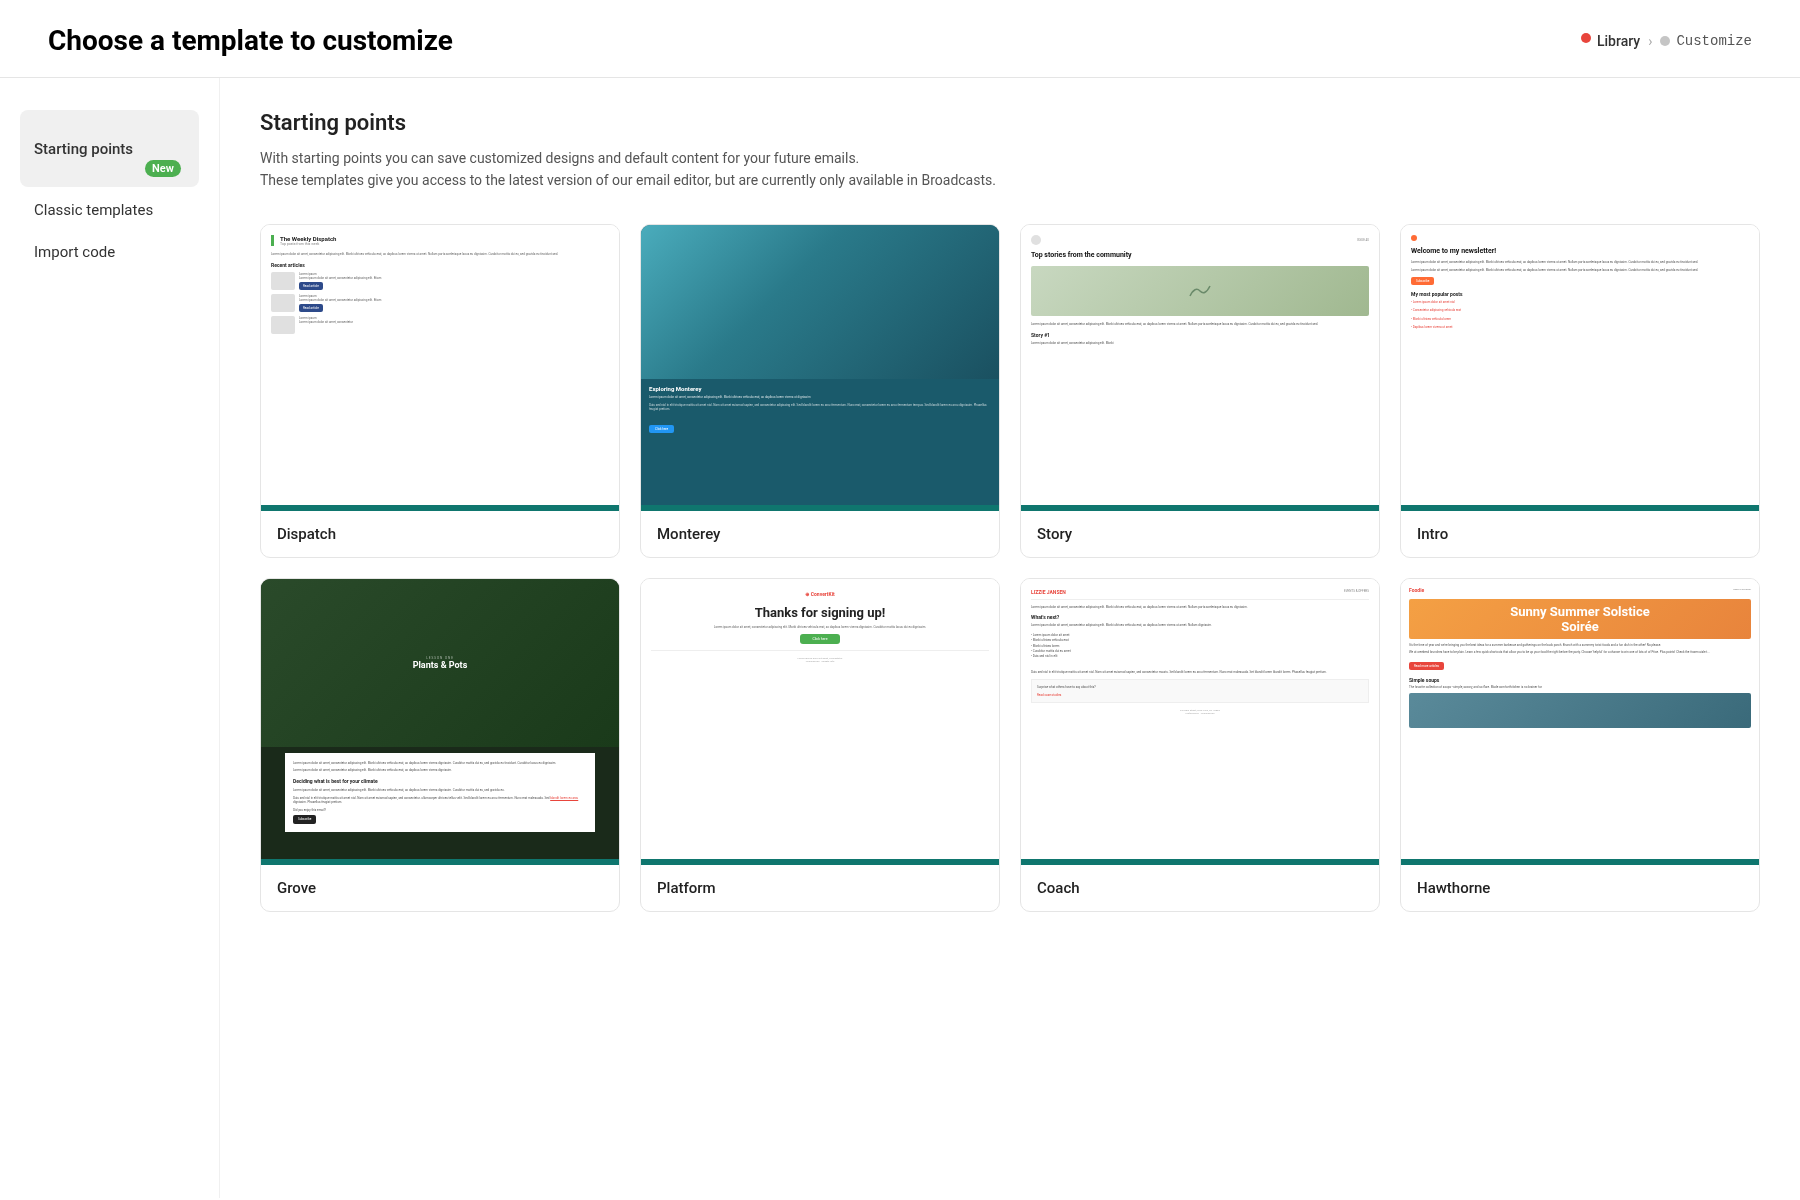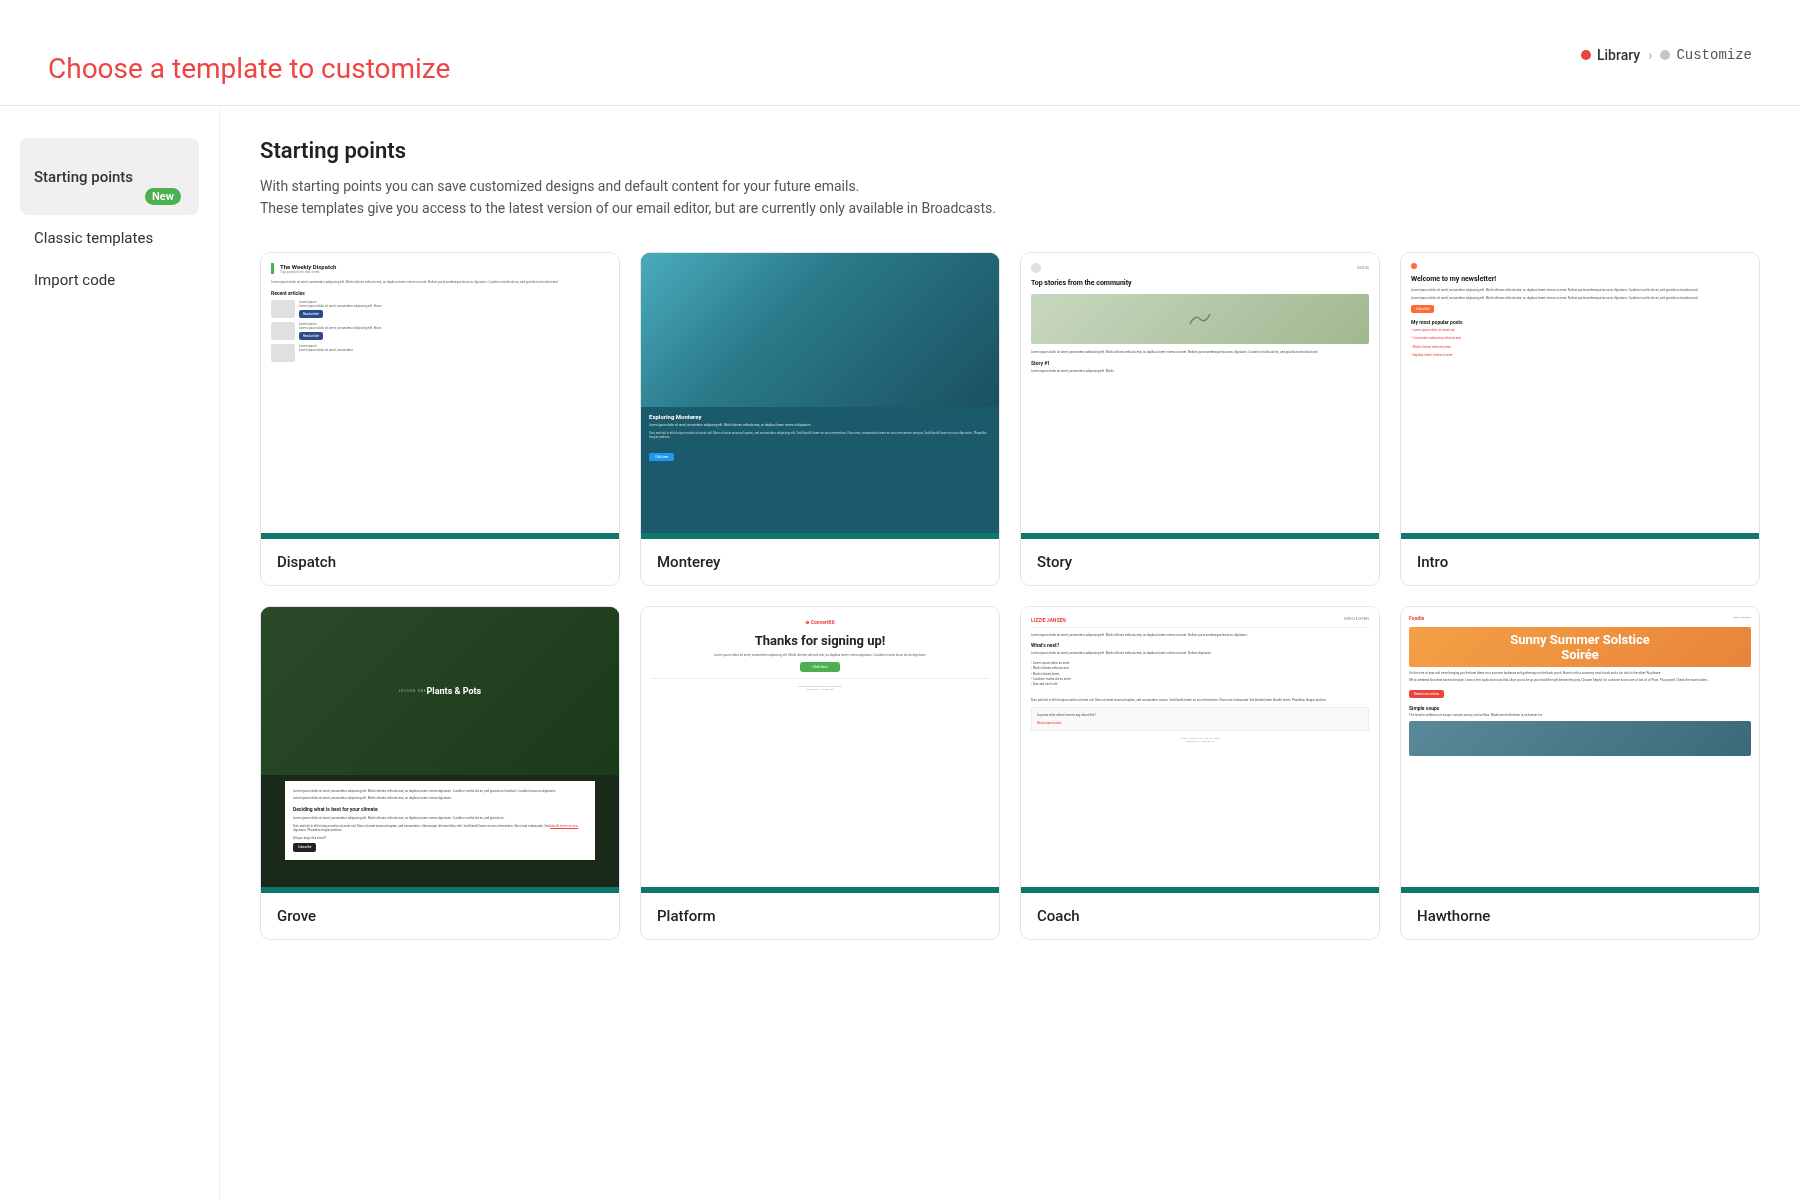--- a/index.html
+++ b/index.html
@@ -3,23 +3,23 @@
   <meta charset="utf-8">
   <style>
     * { box-sizing: border-box; margin: 0; padding: 0; }
     body { font-family: -apple-system, BlinkMacSystemFont, 'Segoe UI', Roboto, sans-serif; background: #fff; color: #222; }
 
     .top-bar {
       display: flex; align-items: center; justify-content: space-between;
       padding: 24px 48px 20px 48px;
       border-bottom: 1px solid #e5e5e5;
     }
-    .top-bar-title { font-size: 28px; font-weight: 400; color: #ef4444; margin-top: 28px; }
+    .top-bar-title { font-size: 28px; font-weight: 700; color: #000000; }
     .breadcrumb { display: flex; align-items: center; gap: 8px; font-size: 14px; }
-    .breadcrumb-library { display: flex; align-items: center; gap: 6px; }
+    .breadcrumb-library { display: flex; gap: 6px; }
     .breadcrumb-dot-active { width: 10px; height: 10px; border-radius: 50%; background: #e8453c; }
     .breadcrumb-dot-inactive { width: 10px; height: 10px; border-radius: 50%; background: #c5c5c5; }
     .breadcrumb-chevron { color: #aaa; font-size: 14px; }
     .breadcrumb-label { color: #555; }
     .breadcrumb-label-active { color: #333; font-weight: 500; }
 
     .main-layout { display: flex; min-height: calc(100vh - 80px); }
 
     .sidebar {
       width: 220px; min-width: 220px; padding: 32px 20px;
@@ -87,21 +87,21 @@
     .preview-story .s-story-title { font-size: 5px; font-weight: bold; margin: 6px 0 3px; }
 
     .preview-intro { background: #fff; padding: 10px; font-size: 3px; }
     .preview-intro .i-dot { width: 6px; height: 6px; border-radius: 50%; background: #ff6b35; margin-bottom: 6px; }
     .preview-intro .i-title { font-size: 7px; font-weight: bold; color: #111; margin-bottom: 5px; }
     .preview-intro .i-text { font-size: 3px; color: #555; line-height: 1.5; margin-bottom: 4px; }
     .preview-intro .i-btn { background: #ff6b35; color: #fff; font-size: 3px; padding: 2px 5px; border-radius: 2px; display: inline-block; margin-bottom: 6px; }
     .preview-intro .i-section-title { font-size: 5px; font-weight: bold; margin-bottom: 3px; }
 
     .preview-grove { background: #1a2a1a; width: 100%; height: 100%; position: relative; overflow: hidden; }
-    .preview-grove .g-bg { width: 100%; height: 60%; background: linear-gradient(135deg, #2a4a2a 0%, #1a3a1a 100%); display: flex; align-items: center; justify-content: center; }
+    .preview-grove .g-bg { width: 100%; height: 60%; background: linear-gradient(135deg, #2a4a2a 0%, #1a3a1a 100%); display: flex; align-items: center; justify-content: center; flex-direction: column; }
     .preview-grove .g-lesson { font-size: 3px; color: rgba(255,255,255,0.6); text-transform: uppercase; letter-spacing: 1px; }
     .preview-grove .g-title { font-size: 9px; font-weight: bold; color: #fff; text-align: center; }
     .preview-grove .g-content { background: #fff; margin: 0 10px; padding: 8px; font-size: 3px; color: #444; line-height: 1.5; }
     .preview-grove .g-content-title { font-size: 5px; font-weight: bold; color: #222; margin: 5px 0 3px; }
     .preview-grove .g-btn { background: #222; color: #fff; font-size: 3px; padding: 2px 5px; border-radius: 2px; display: inline-block; margin-top: 3px; }
 
     .preview-platform { background: #fff; padding: 12px 10px; font-size: 3px; }
     .preview-platform .p-logo-text { font-size: 5px; color: #e8453c; text-align: center; font-weight: bold; margin-bottom: 8px; }
     .preview-platform .p-title { font-size: 13px; font-weight: bold; text-align: center; margin-bottom: 5px; }
     .preview-platform .p-text { font-size: 3px; color: #666; text-align: center; line-height: 1.5; margin-bottom: 5px; }

